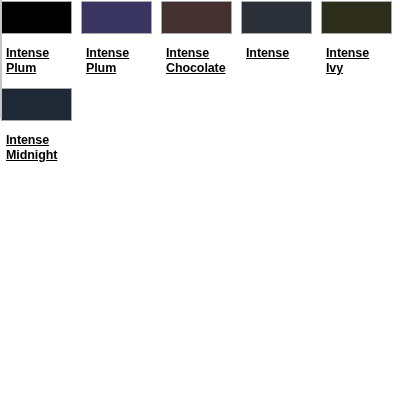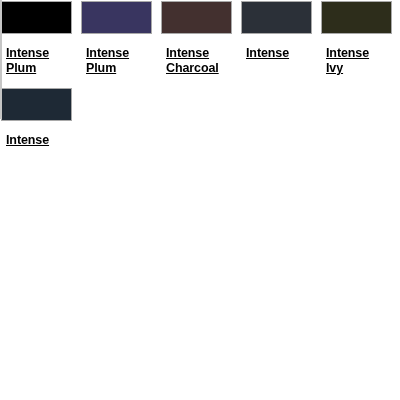--- a/index.html
+++ b/index.html
@@ -107,21 +107,21 @@
       </div>
     </div>
 
     <div class="swatch-cell">
       <div class="swatch-chip-wrap">
         <div class="swatch-chip" style="background-color: rgb(67, 48, 47); border-color: rgb(169, 169, 169);"></div>
       </div>
       <div class="swatch-label" style="color: rgb(0, 0, 0);">
         <span>Intense</span>
         <br>
-        <span>Charcoal</span>
+        <span>Chocolate</span>
       </div>
     </div>
 
     <div class="swatch-cell">
       <div class="swatch-chip-wrap">
         <div class="swatch-chip" style="background-color: rgb(43, 48, 56); border-color: rgb(169, 169, 169);"></div>
       </div>
       <div class="swatch-label" style="color: rgb(0, 0, 0);">
         <span>Intense</span>
         <br>
@@ -145,18 +145,19 @@
 
   <div class="swatch-row">
 
     <div class="swatch-cell">
       <div class="swatch-chip-wrap">
         <div class="swatch-chip" style="background-color: rgb(30, 41, 53); border-color: rgb(169, 169, 169);"></div>
       </div>
       <div class="swatch-label" style="color: rgb(0, 0, 0);">
         <span>Intense</span>
         <br>
+        <span>Midnight</span>
       </div>
     </div>
 
   </div>
 
 </div>
 
 </body></html>

